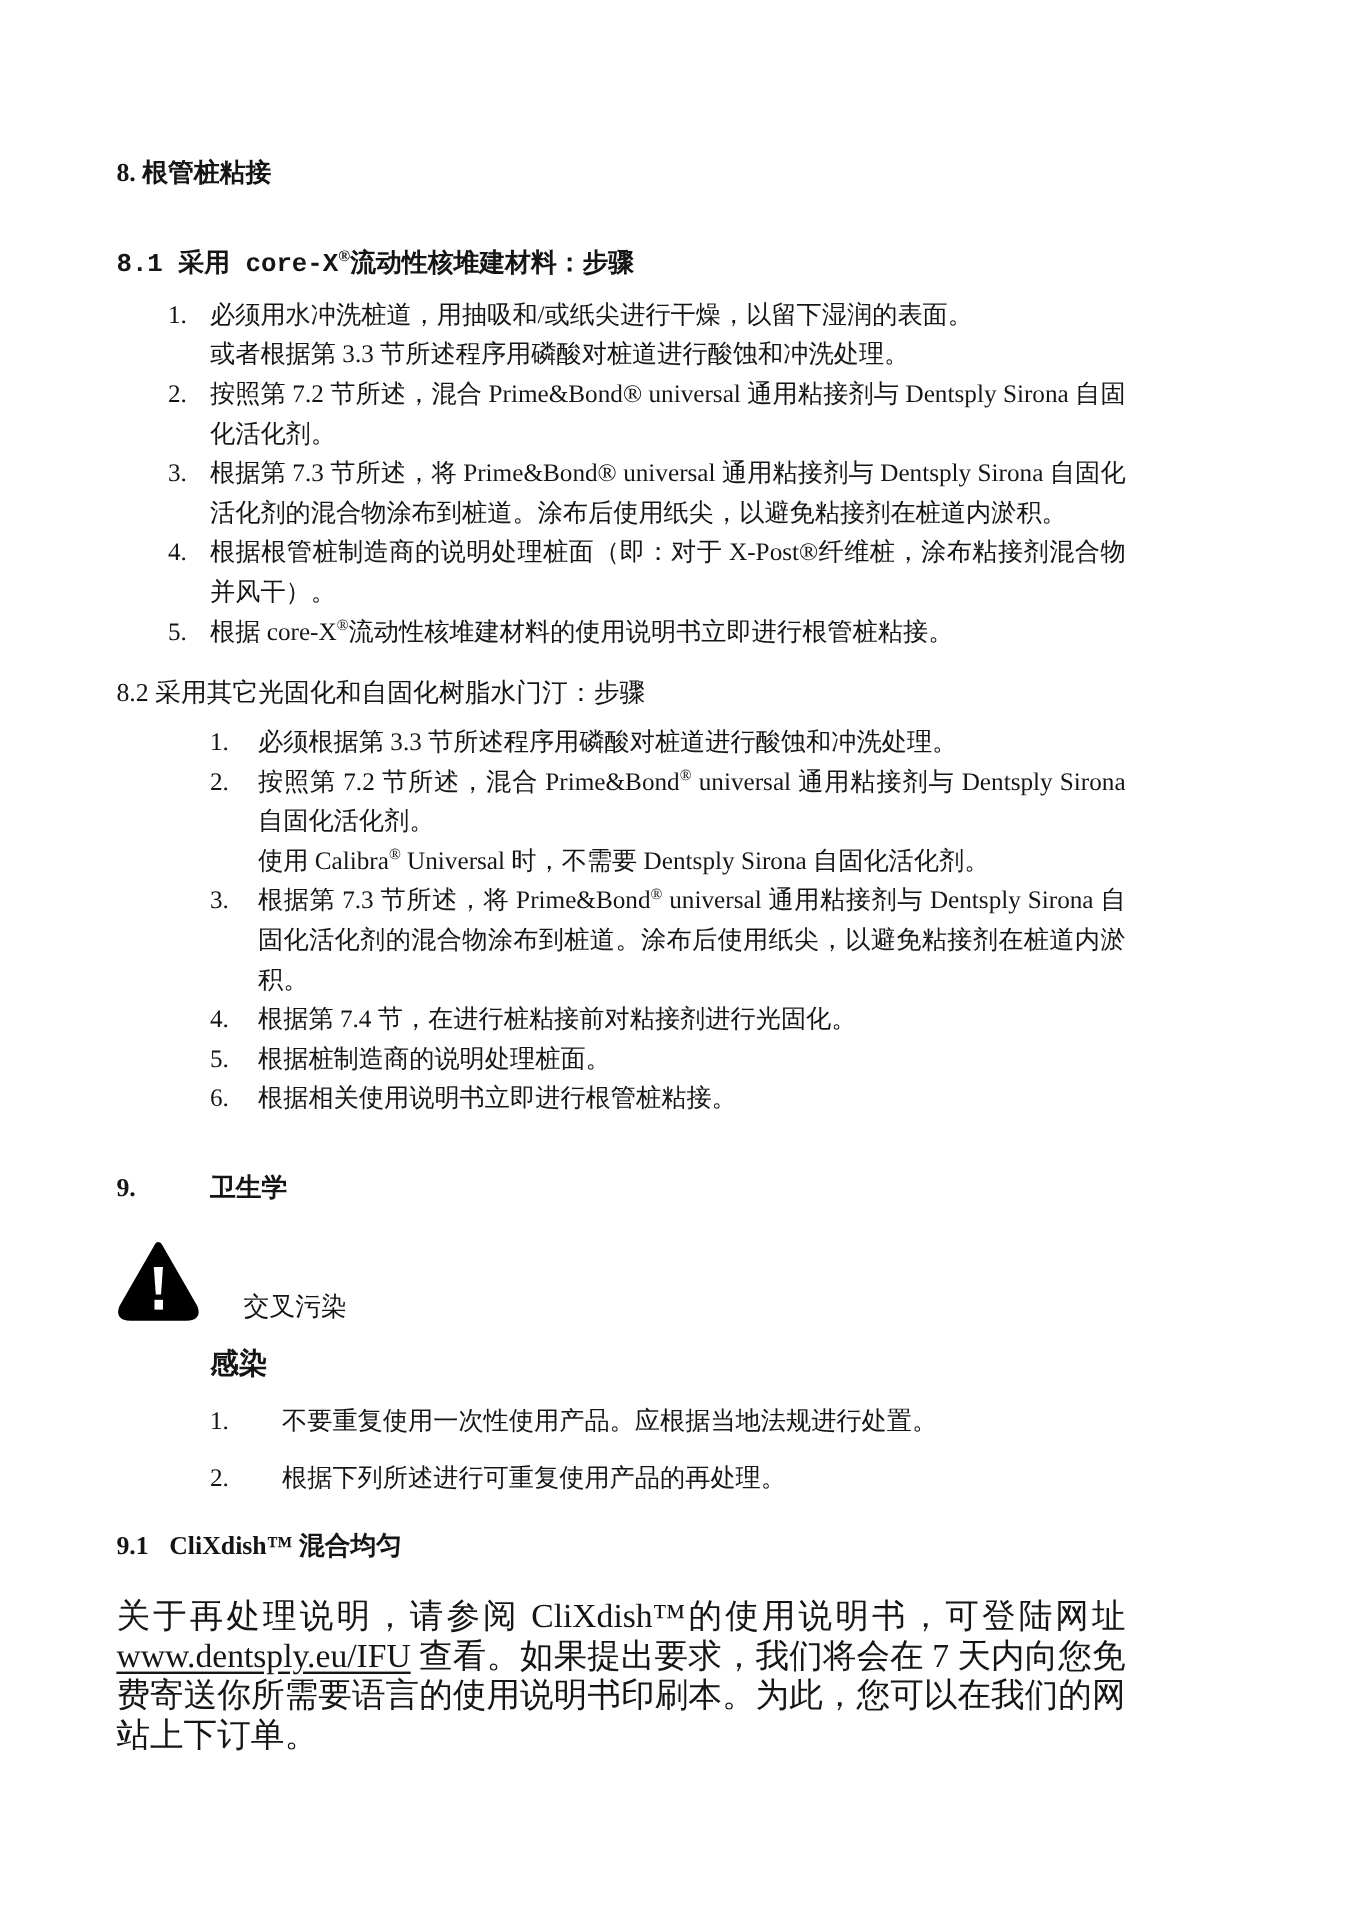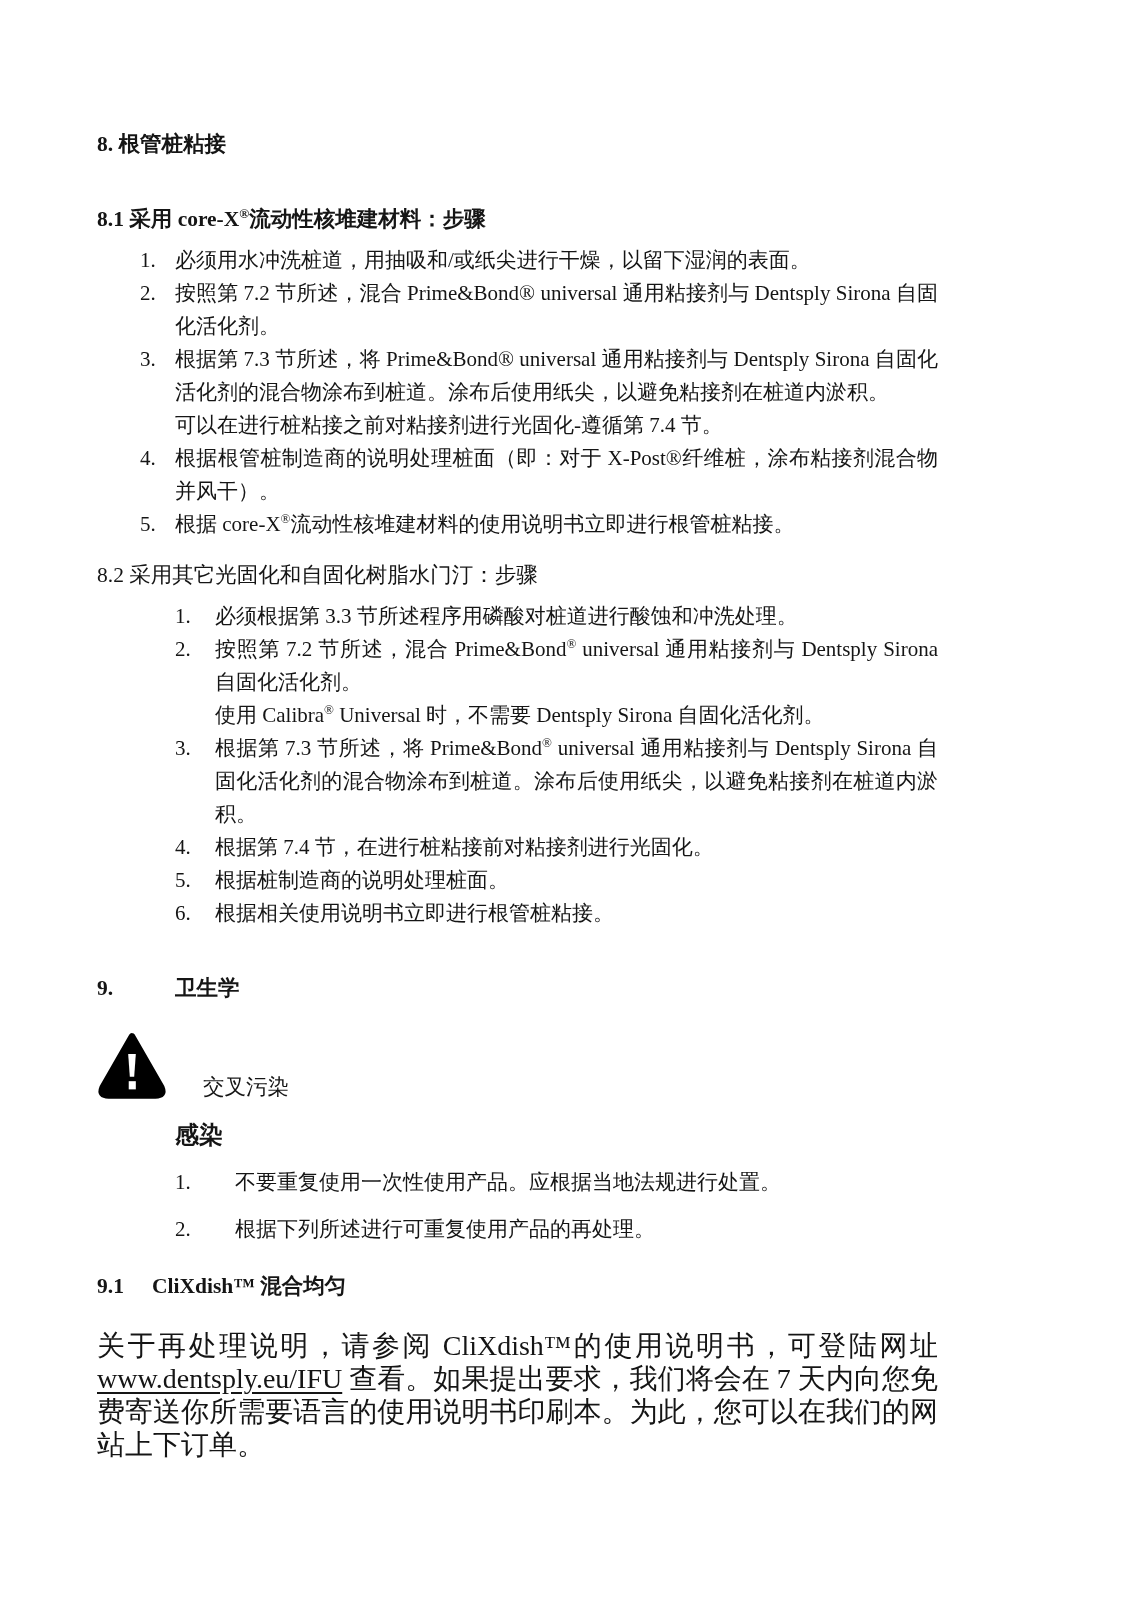--- a/index.html
+++ b/index.html
@@ -14,21 +14,21 @@
     width:1033px;min-height:1600px;
     padding:128px 95px 60px 97px;
     background:#ffffff;
   }
   .h{font-weight:bold;font-size:21.5px;line-height:33px;}
   .h8{margin:0 0 42px 0;}
   .h81{margin:0 0 8px 0;}
   .h82{margin:18px 0 8px 0;}
   .h9{margin:42px 0 0 0;display:flex;}
   .h9 .num9{width:78px;flex-shrink:0;}
-  .h91{margin:24px 0 0 0;display:flex;gap:11px;}
+  .h91{margin:24px 0 0 0;display:flex;}
   .h91 .num91{width:44px;flex-shrink:0;}
   .body-text{font-size:24px;line-height:33px;font-weight:bold;}
   .list{margin:0;}
   .list .li{display:flex;font-size:21px;line-height:33px;}
   .list .num{flex-shrink:0;}
   .list .li-body{flex:1;text-align:justify;}
   .list81{margin-left:43px;}
   .list81 .num{width:35px;}
   .list82{margin-left:78px;}
   .list82 .num{width:40px;}
@@ -51,33 +51,33 @@
     text-align:justify;
   }
 </style>
 </head>
 <body>
 
 <div class="page">
 
   <div class="h h8"><span style="font-weight: bold;">8. 根管桩粘接</span></div>
 
-  <div class="h h81"><span style="font-weight: bold;">8.1 采用 core-X</span><sup style="font-weight: bold;">®</sup><span style="font-weight: bold;">流动性核堆建材料：步骤</span></div>
+  <div class="h h81"><span style="font-weight: bold; font-family: Liberation Mono, monospace;">8.1 采用 core-X</span><sup style="font-weight: bold;">®</sup><span style="font-weight: bold;">流动性核堆建材料：步骤</span></div>
   <div class="list list81">
       <div class="li">
         <span class="num">1.</span>
-        <div class="li-body"><span>必须用水冲洗桩道，用抽吸和/或纸尖进行干燥，以留下湿润的表面。</span><br></div>
+        <div class="li-body"><span>必须用水冲洗桩道，用抽吸和/或纸尖进行干燥，以留下湿润的表面。</span><br><span>或者根据第 3.3 节所述程序用磷酸对桩道进行酸蚀和冲洗处理。</span></div>
       </div>
       <div class="li">
         <span class="num">2.</span>
         <div class="li-body"><span>按照第 7.2 节所述，混合 Prime&amp;Bond® universal 通用粘接剂与 Dentsply Sirona 自固化活化剂。</span></div>
       </div>
       <div class="li">
         <span class="num">3.</span>
-        <div class="li-body"><span>根据第 7.3 节所述，将 Prime&amp;Bond® universal 通用粘接剂与 Dentsply Sirona 自固化活化剂的混合物涂布到桩道。涂布后使用纸尖，以避免粘接剂在桩道内淤积。</span><br><span>可以在进行桩粘接之前对粘接剂进行光固化-遵循第 7.4 节。</span></div>
+        <div class="li-body"><span>根据第 7.3 节所述，将 Prime&amp;Bond® universal 通用粘接剂与 Dentsply Sirona 自固化活化剂的混合物涂布到桩道。涂布后使用纸尖，以避免粘接剂在桩道内淤积。</span><br></div>
       </div>
       <div class="li">
         <span class="num">4.</span>
         <div class="li-body"><span>根据根管桩制造商的说明处理桩面（即：对于 X-Post®纤维桩，涂布粘接剂混合物并风干）。</span></div>
       </div>
       <div class="li">
         <span class="num">5.</span>
         <div class="li-body"><span>根据 core-X</span><sup>®</sup><span>流动性</span><span style="font-weight: normal;">核堆建</span><span>材料的使用说明书立即进行根管桩粘接。</span></div>
       </div>
     </div>

